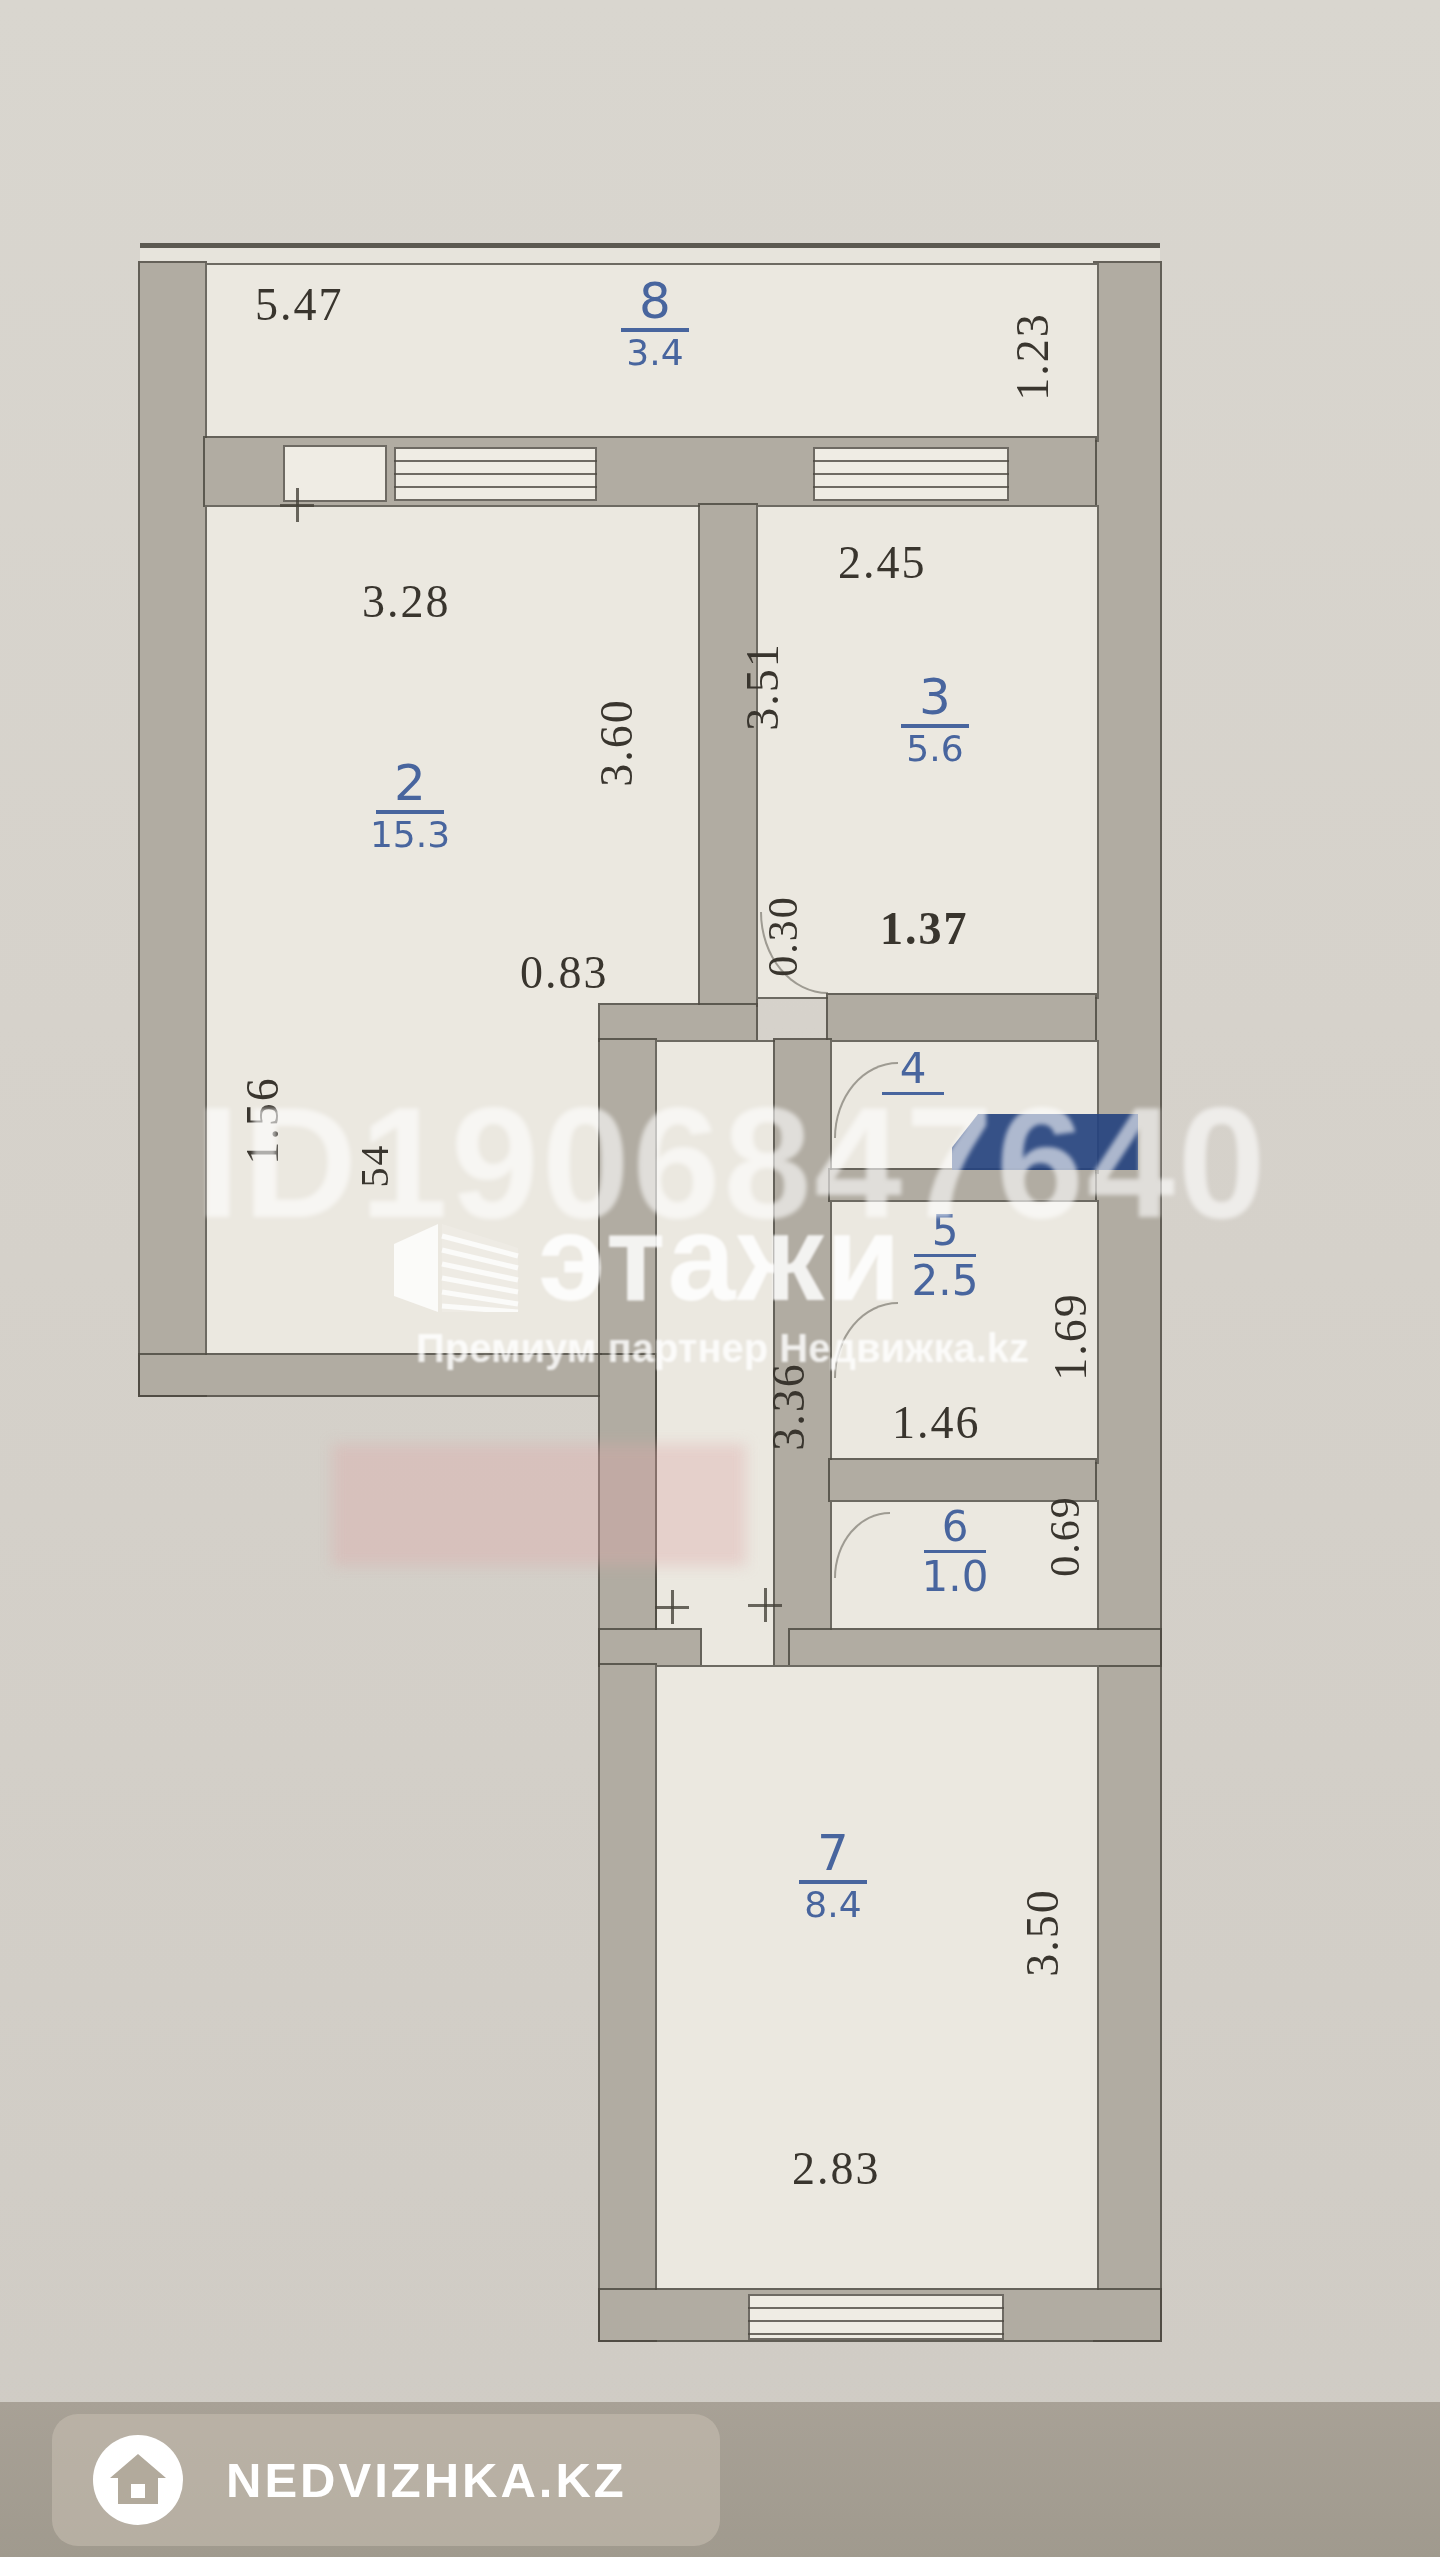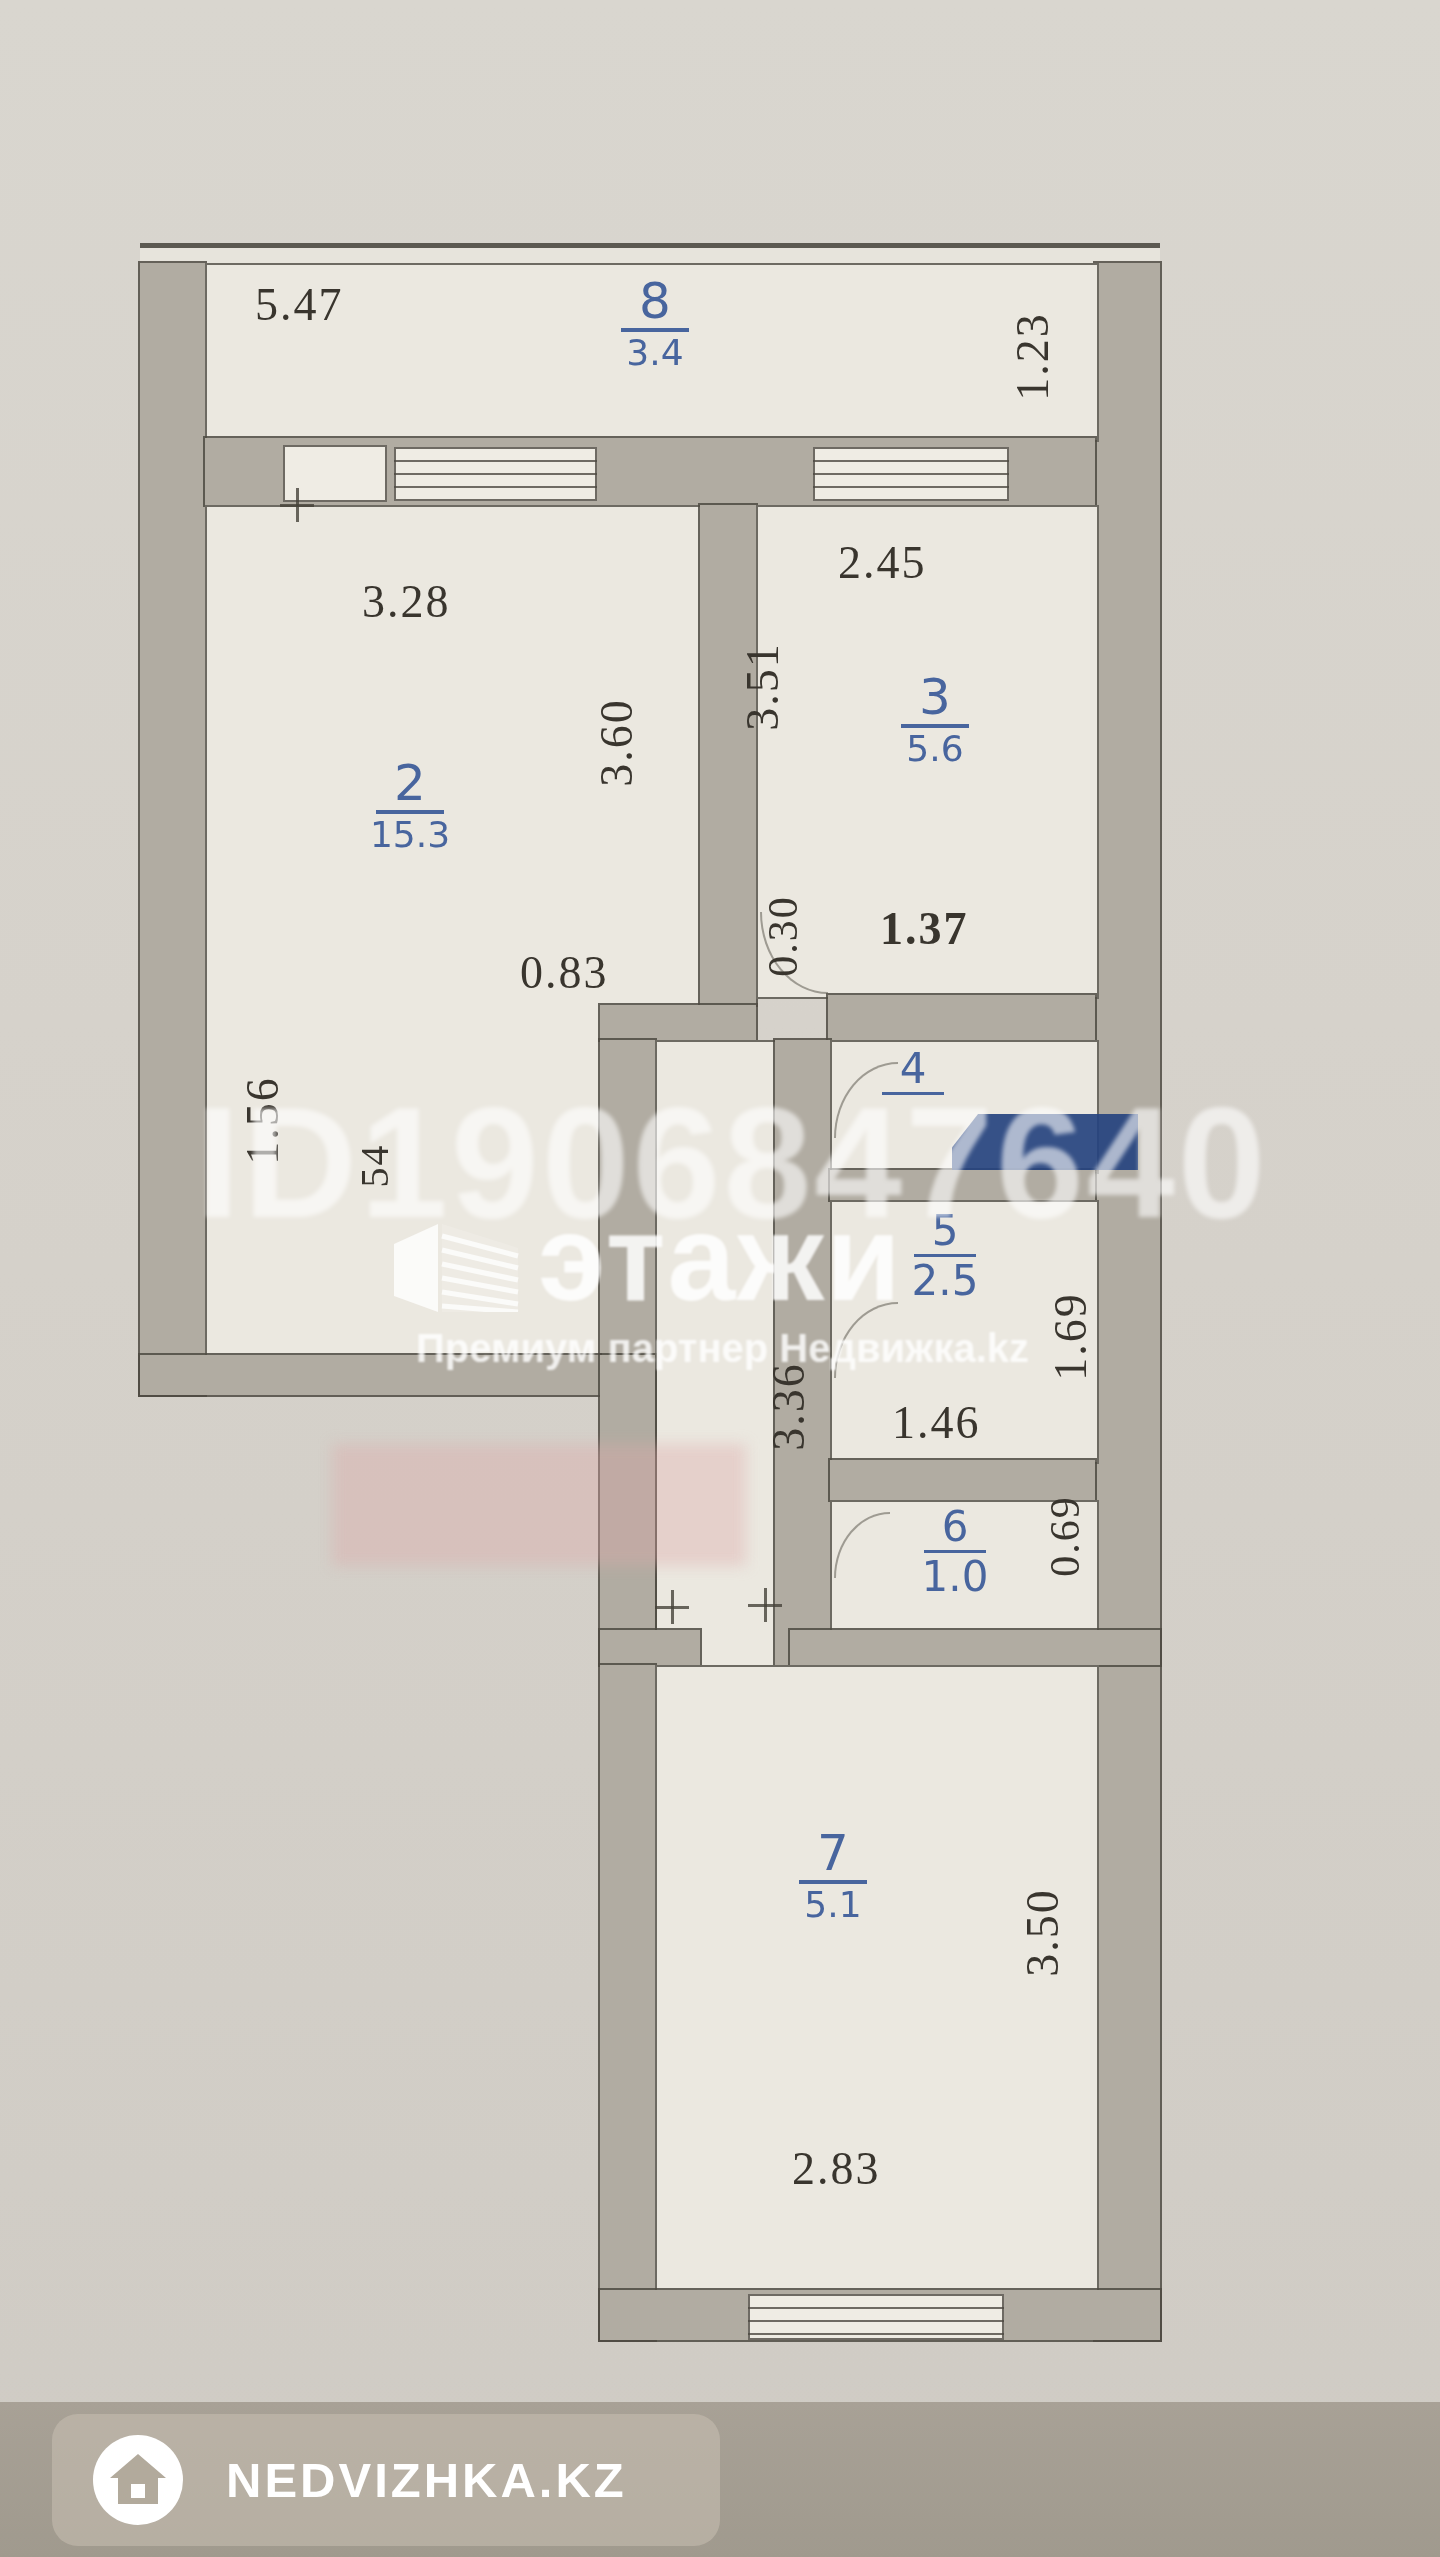--- a/index.html
+++ b/index.html
@@ -140,21 +140,21 @@
     <div class="rlabel small" style="left:890px;top:1210px;width:110px;">
       <div class="num">5</div>
       <div class="area">2.5</div>
     </div>
     <div class="rlabel small" style="left:900px;top:1506px;width:110px;">
       <div class="num">6</div>
       <div class="area">1.0</div>
     </div>
     <div class="rlabel" style="left:768px;top:1828px;width:130px;">
       <div class="num">7</div>
-      <div class="area">5.1</div>
+      <div class="area">8.4</div>
     </div>
   </div>
 
   <div class="wm-pink"></div>
   <div class="wm-navy"></div>
   <div class="wm-id">ID1906847640</div>
 
   <div class="wm-bldg">
     <svg width="132" height="100" viewBox="0 0 66 50">
       <polygon points="0,16 22,6 22,50 0,42" fill="rgba(255,255,255,.88)"></polygon>

